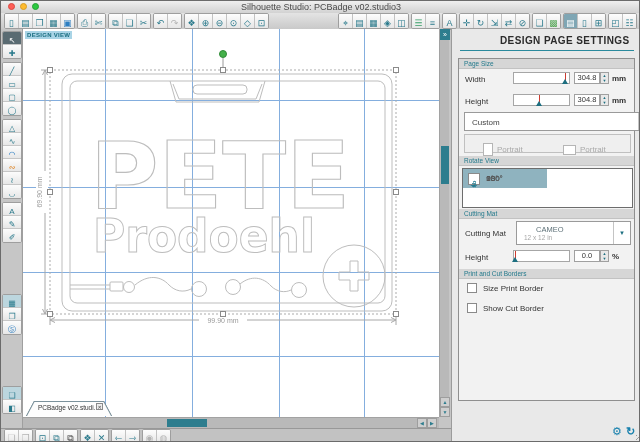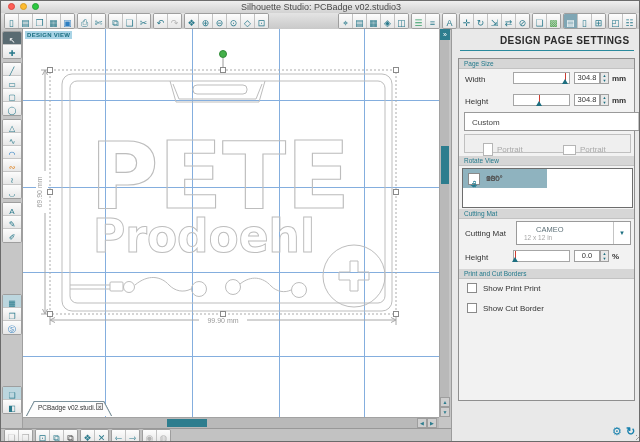--- a/index.html
+++ b/index.html
@@ -387,21 +387,21 @@
           <span>▲</span>
           <span>▼</span>
         </span>
       <span class="unit" style="left:153px;top:193px;">%</span>
 
       <div class="sec-strip" style="top:210px;">
           <span>Print and Cut Borders</span>
         </div>
 
       <span class="checkbox" style="left:8px;top:224px;"></span>
-      <span class="p-label" style="left:24px;top:225px;">Show Print Print</span>
+      <span class="p-label" style="left:24px;top:225px;">Size Print Border</span>
       <span class="checkbox" style="left:8px;top:244px;"></span>
       <span class="p-label" style="left:24px;top:245px;">Show Cut Border</span>
 
     </div>
     <span id="status-gear" style="position:absolute;left:160px;top:396px;">⚙</span>
     <span id="status-sync" style="position:absolute;left:174px;top:396px;">↻</span>
     <span id="resize-grip" style="position:absolute;left:184px;top:406px;"></span>
   </div>
 
   <div id="bottombar">

